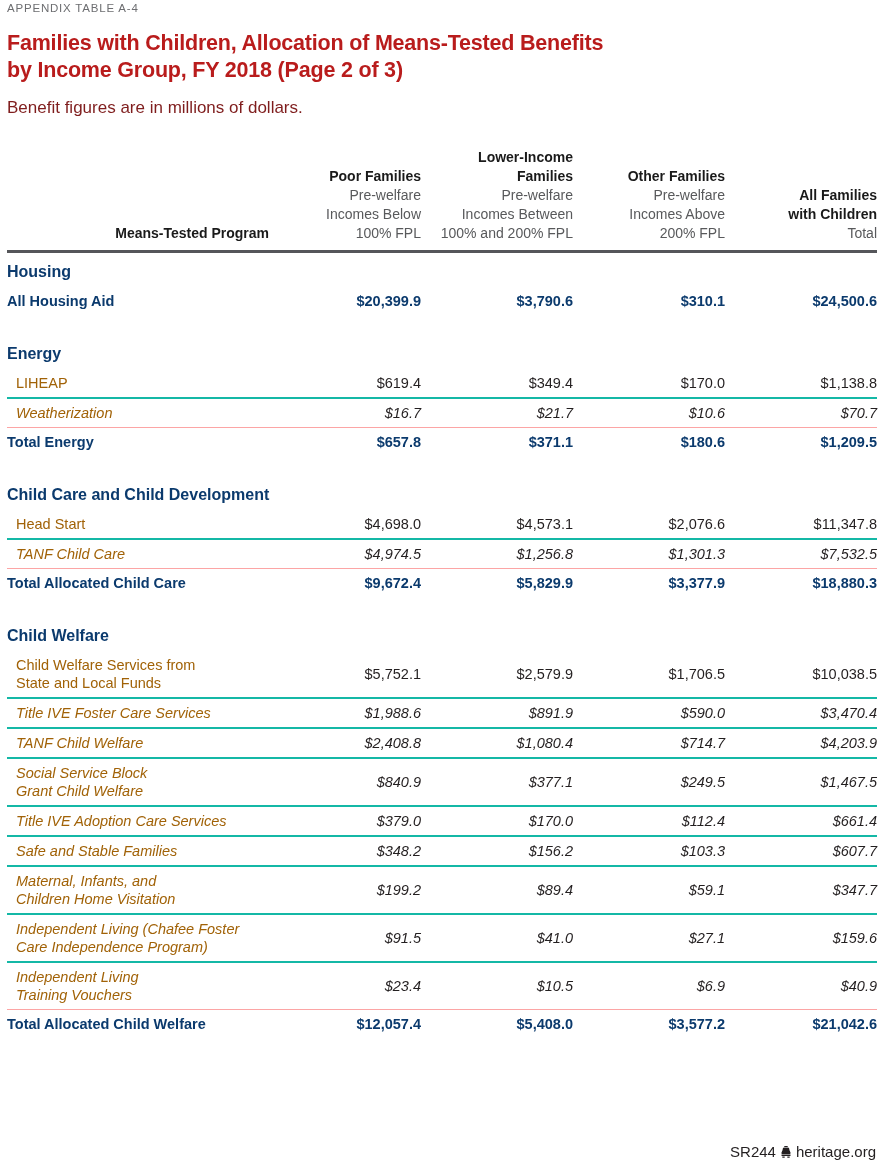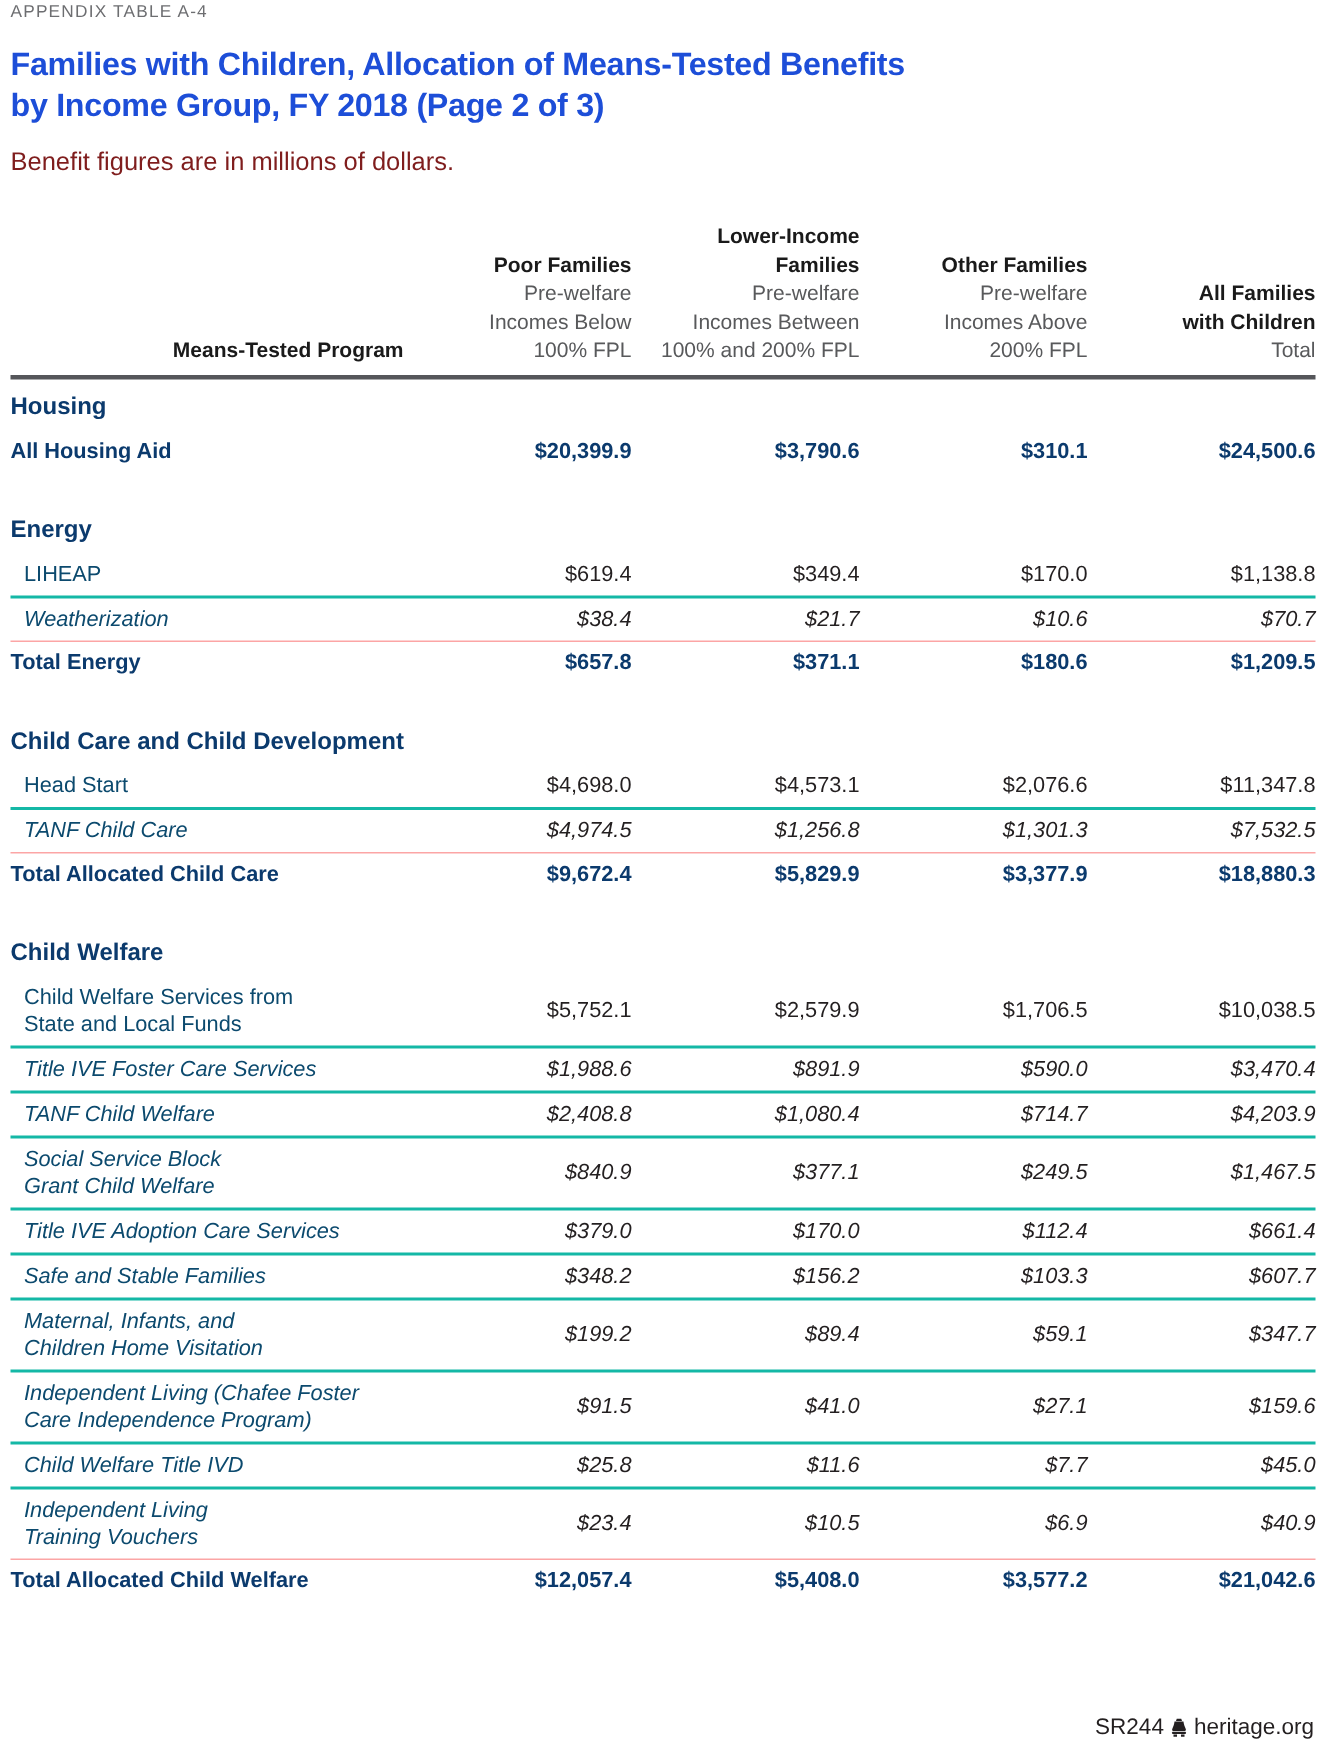--- a/index.html
+++ b/index.html
@@ -17,21 +17,21 @@
   }
   .kicker {
     font-size: 11.5px;
     color: #6d6e71;
     letter-spacing: 0.8px;
   }
   .title {
     font-size: 21.5px;
     line-height: 27px;
     font-weight: 700;
-    color: #1d4ed8;
+    color: #b91c1c;
     margin-top: 16px;
     letter-spacing: -0.2px;
     white-space: pre-line;
   }
   .subtitle {
     font-size: 17px;
     margin-top: 14px;
     color: #7f1d1d;
   }
   .thead {
@@ -61,21 +61,21 @@
     grid-template-columns: 262px 152px 152px 152px 152px;
     align-items: center;
     padding: 5px 0;
     font-size: 14.5px;
     line-height: 18px;
   }
   .data-row + .data-row { border-top: 2px solid #14b8a6; font-style: italic; }
   .total-row { font-weight: 700; color: #0b3a6d; }
   .total-row.bordered { border-top: 1px solid #fca5a5; }
   .label-cell { white-space: pre-line; }
-  .data-row .label-cell { padding-left: 9px; color: #0c4a6e; }
+  .data-row .label-cell { padding-left: 9px; color: #a16207; }
   .num-cell { text-align: right; }
   .footer {
     position: absolute;
     right: 8px;
     bottom: 7px;
     display: flex;
     align-items: center;
     gap: 3px;
     font-size: 15px;
     color: #231f20;
@@ -139,21 +139,21 @@
         <div class="section-heading">Energy</div>
         <div class="trow data-row">
           <div class="cell label-cell">LIHEAP</div>
           <div class="cell num-cell">$619.4</div>
           <div class="cell num-cell">$349.4</div>
           <div class="cell num-cell">$170.0</div>
           <div class="cell num-cell">$1,138.8</div>
         </div>
         <div class="trow data-row">
           <div class="cell label-cell">Weatherization</div>
-          <div class="cell num-cell">$38.4</div>
+          <div class="cell num-cell">$16.7</div>
           <div class="cell num-cell">$21.7</div>
           <div class="cell num-cell">$10.6</div>
           <div class="cell num-cell">$70.7</div>
         </div>
         <div class="trow total-row bordered">
           <div class="cell label-cell">Total Energy</div>
           <div class="cell num-cell">$657.8</div>
           <div class="cell num-cell">$371.1</div>
           <div class="cell num-cell">$180.6</div>
           <div class="cell num-cell">$1,209.5</div>
@@ -237,27 +237,20 @@
           <div class="cell num-cell">$59.1</div>
           <div class="cell num-cell">$347.7</div>
         </div>
         <div class="trow data-row">
           <div class="cell label-cell">Independent Living (Chafee Foster
 Care Independence Program)</div>
           <div class="cell num-cell">$91.5</div>
           <div class="cell num-cell">$41.0</div>
           <div class="cell num-cell">$27.1</div>
           <div class="cell num-cell">$159.6</div>
-        </div>
-        <div class="trow data-row">
-          <div class="cell label-cell">Child Welfare Title IVD</div>
-          <div class="cell num-cell">$25.8</div>
-          <div class="cell num-cell">$11.6</div>
-          <div class="cell num-cell">$7.7</div>
-          <div class="cell num-cell">$45.0</div>
         </div>
         <div class="trow data-row">
           <div class="cell label-cell">Independent Living
 Training Vouchers</div>
           <div class="cell num-cell">$23.4</div>
           <div class="cell num-cell">$10.5</div>
           <div class="cell num-cell">$6.9</div>
           <div class="cell num-cell">$40.9</div>
         </div>
         <div class="trow total-row bordered">

